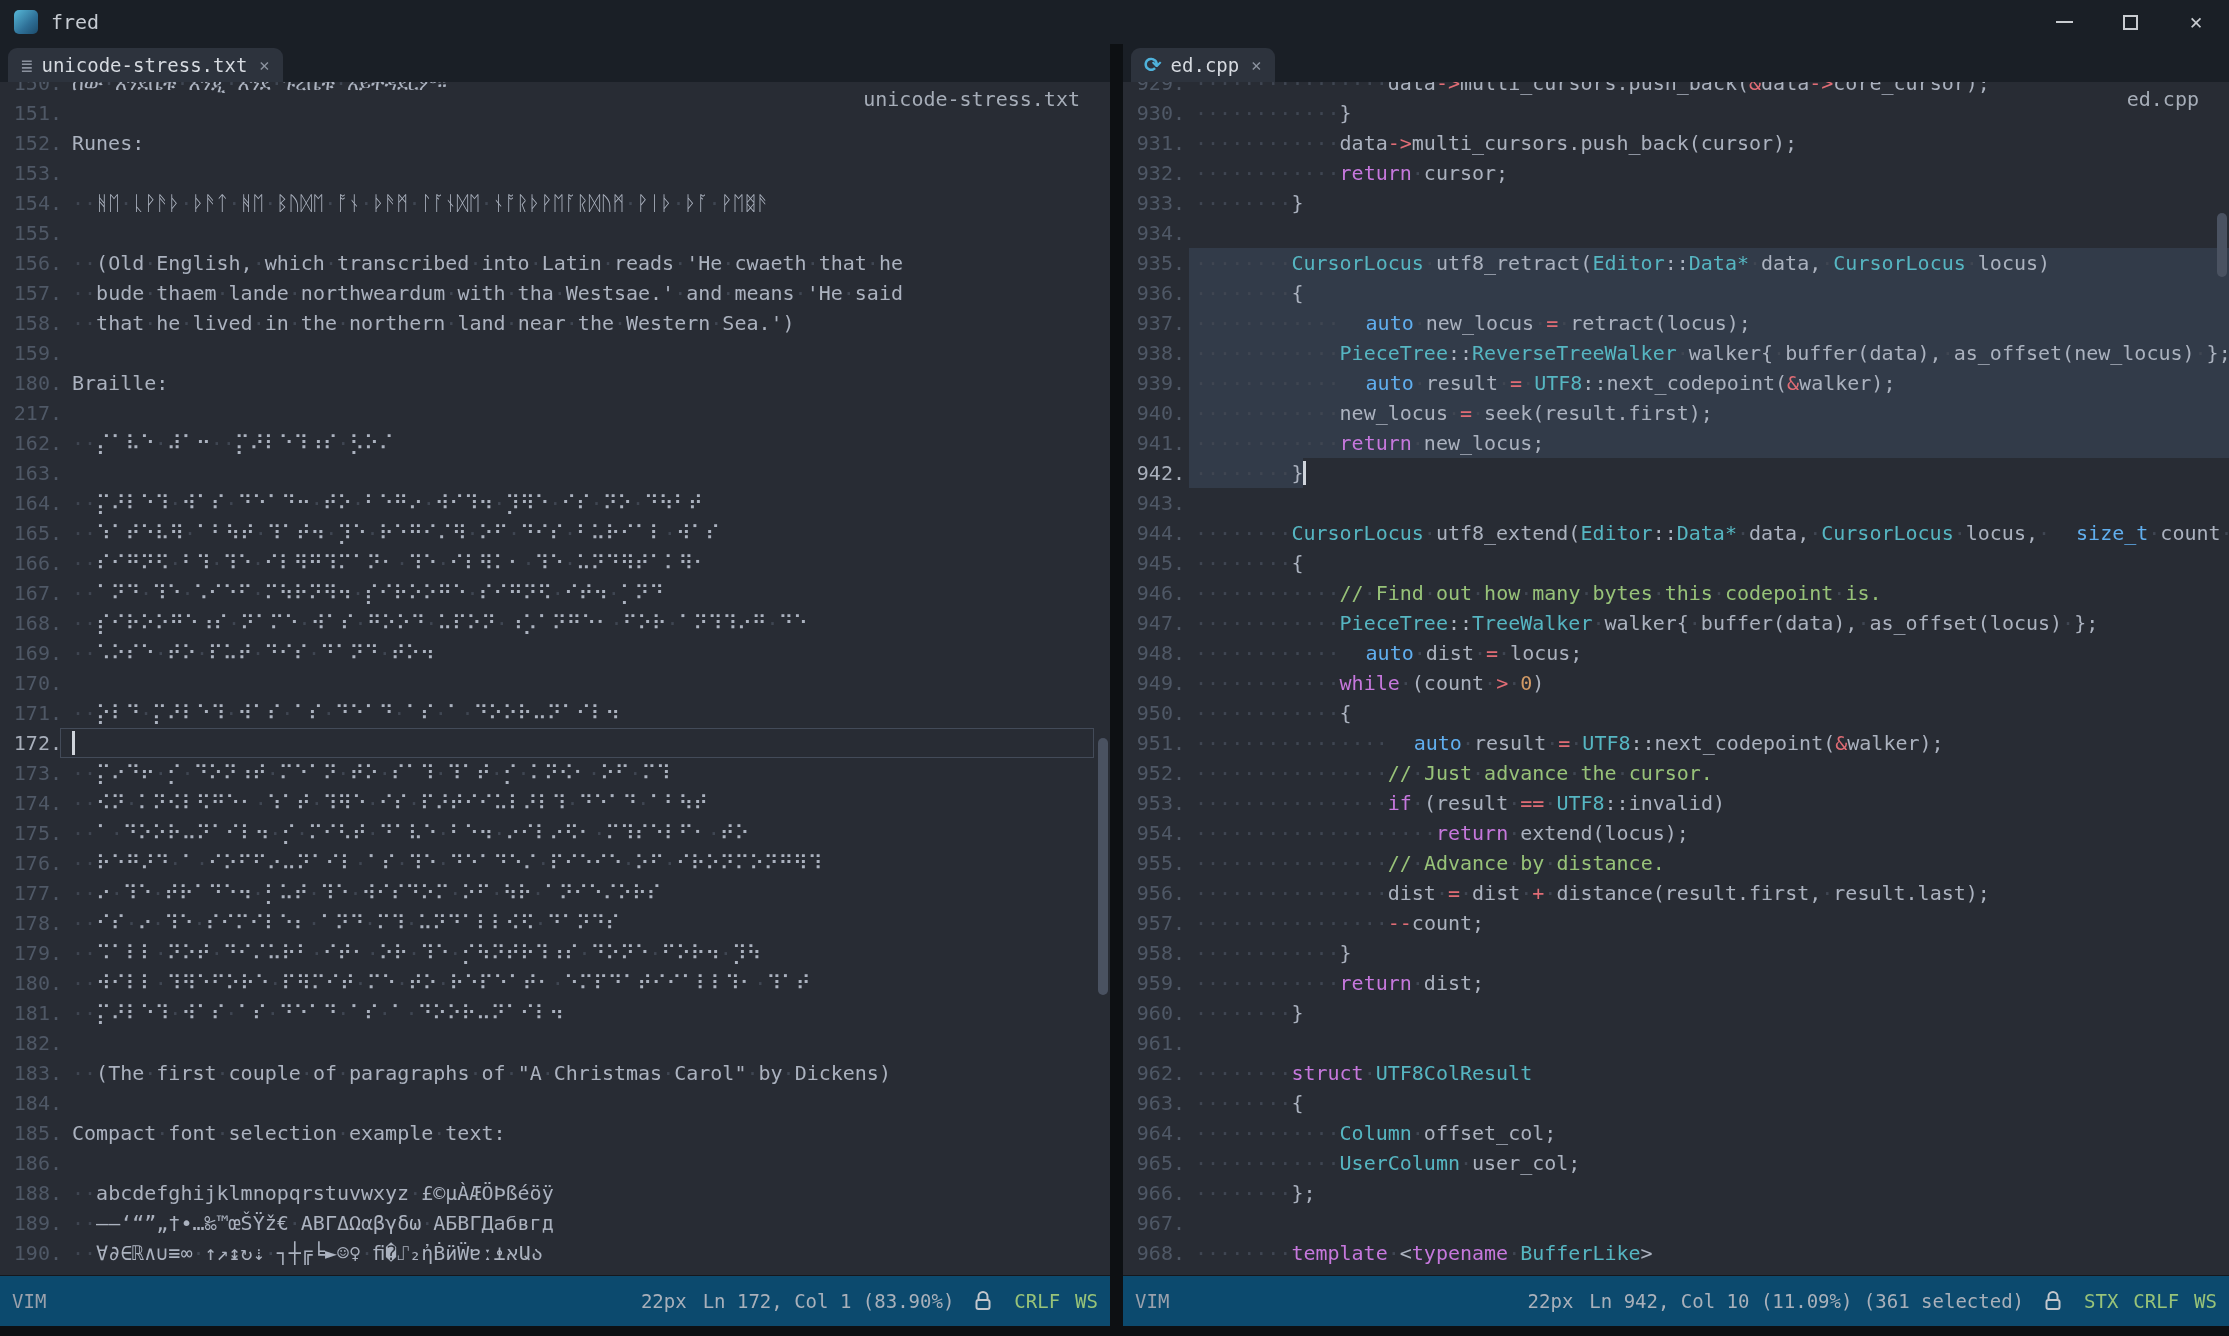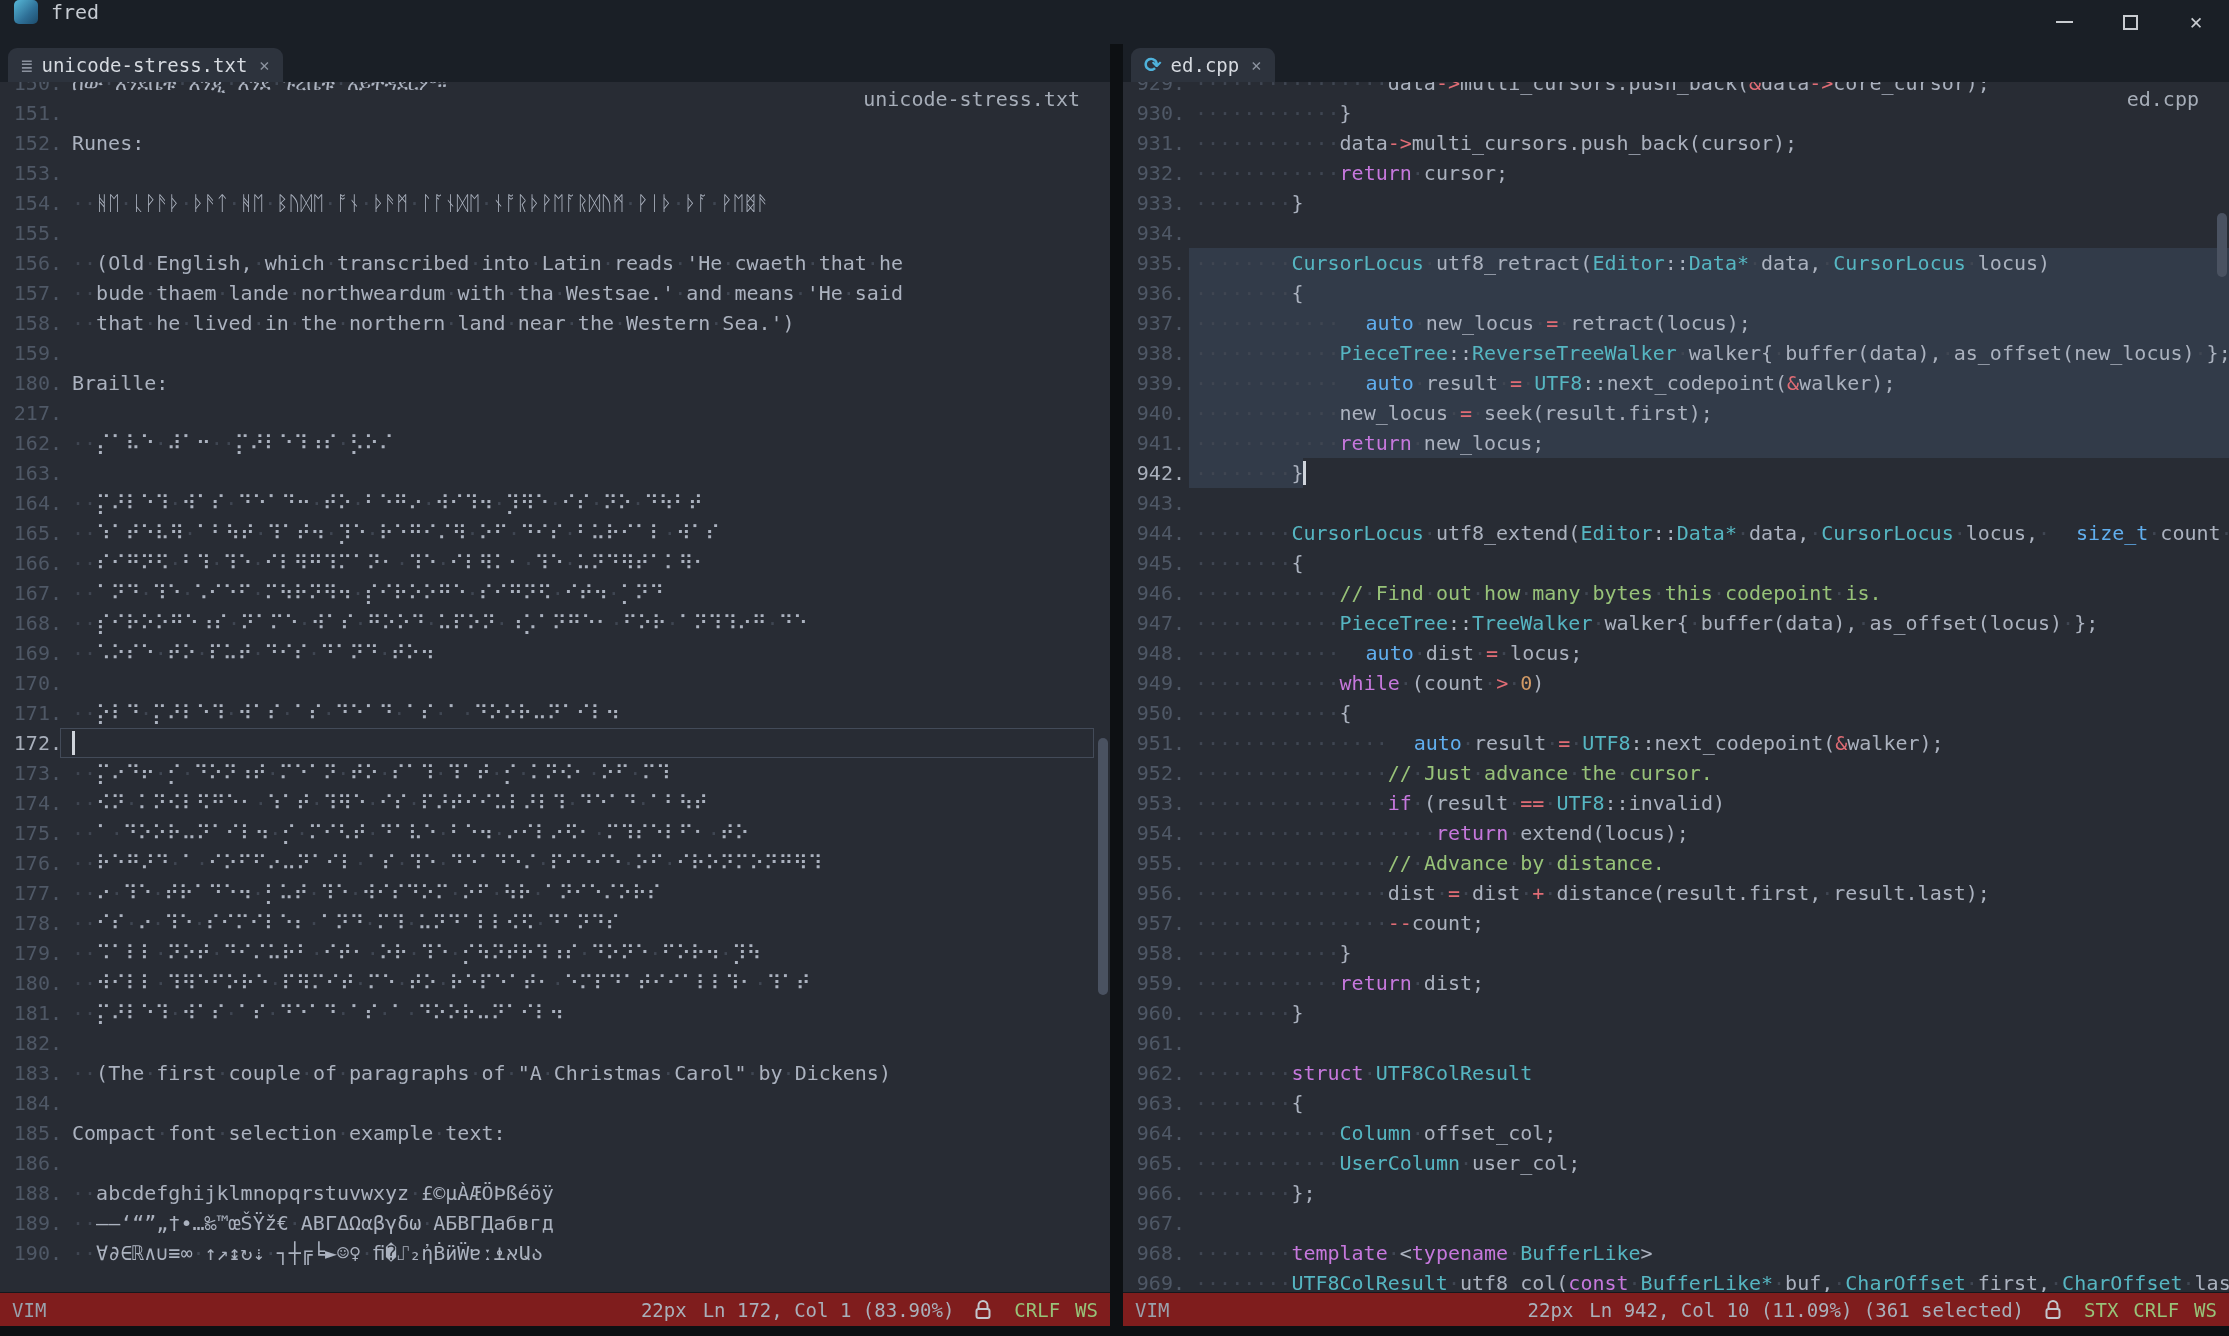--- a/index.html
+++ b/index.html
@@ -4,21 +4,21 @@
 <style>
   html,body{margin:0;padding:0;}
   body{
     width:2229px;height:1336px;position:relative;overflow:hidden;
     background:#0d1013;
     font-family:"DejaVu Sans Mono","DejaVu Sans",monospace;
     -webkit-font-smoothing:antialiased;
   }
   
   .titlebar{position:absolute;top:0;left:0;right:0;height:44px;background:#1a1f26;
-    display:flex;align-items:flex-start;padding-left:14px;box-sizing:border-box;}
+    display:flex;align-items:center;padding-left:14px;box-sizing:border-box;}
   .app-icon{width:24px;height:24px;border-radius:5px;margin-right:13px;
     background:linear-gradient(135deg,#57b8d8 0%,#2e6f96 60%,#1d4b6b 100%);flex:none;}
   .win-title{color:#c6cbd2;font-size:20px;}
   .win-controls{position:absolute;right:0;top:0;height:44px;display:flex;}
   .win-btn{width:66px;height:44px;display:flex;align-items:center;justify-content:center;color:#c9ccd1;}
   .g-min{width:17px;height:2px;background:currentColor;display:block;}
   .g-max{width:15px;height:15px;border:2px solid currentColor;display:block;box-sizing:border-box;}
   .g-close{font-size:21px;line-height:1;}
   
   .pane{position:absolute;top:44px;bottom:10px;display:flex;flex-direction:column;}
@@ -43,21 +43,21 @@
   .o{color:#e06c75;} .n{color:#d19a66;} .c{color:#98c379;} .p{color:#abb2bf;}
   .sel-layer .band{position:absolute;left:66px;height:30px;background:#323b49;z-index:0;}
   .curline{position:absolute;left:60px;right:16px;height:30px;border:1px solid #434b59;
     box-sizing:border-box;z-index:0;}
   .caret-bar{position:absolute;width:3px;height:24px;background:#cfd4db;z-index:2;}
   .file-overlay{position:absolute;top:2px;right:22px;height:30px;line-height:30px;font-size:20px;
     color:#a6adb8;background:#282c34;padding:0 8px;z-index:3;}
   .scrollbar{position:absolute;right:0;top:0;bottom:0;width:14px;z-index:4;}
   .sb-thumb{position:absolute;left:2px;right:2px;background:#4a5261;border-radius:6px;}
   
-  .statusbar{height:34px;flex:none;background:#7f1d1d;border-top:1px solid #15181d;box-sizing:border-box;
+  .statusbar{height:51px;flex:none;background:#0c4a6e;border-top:1px solid #15181d;box-sizing:border-box;
     display:flex;align-items:center;padding:0 12px;font-size:19px;color:#a9b0ba;}
   .mode{margin-right:auto;color:#9aa1ac;}
   .fsize{margin-right:16px;}
   .caret-pos{margin-right:20px;}
   .lock{margin-right:22px;display:flex;align-items:center;}
   .flags{display:flex;gap:15px;}
   .flag{color:#98c379;}
   .bottomstrip{position:absolute;left:0;right:0;bottom:0;height:10px;background:#0d1013;}
 </style>
 </head>

